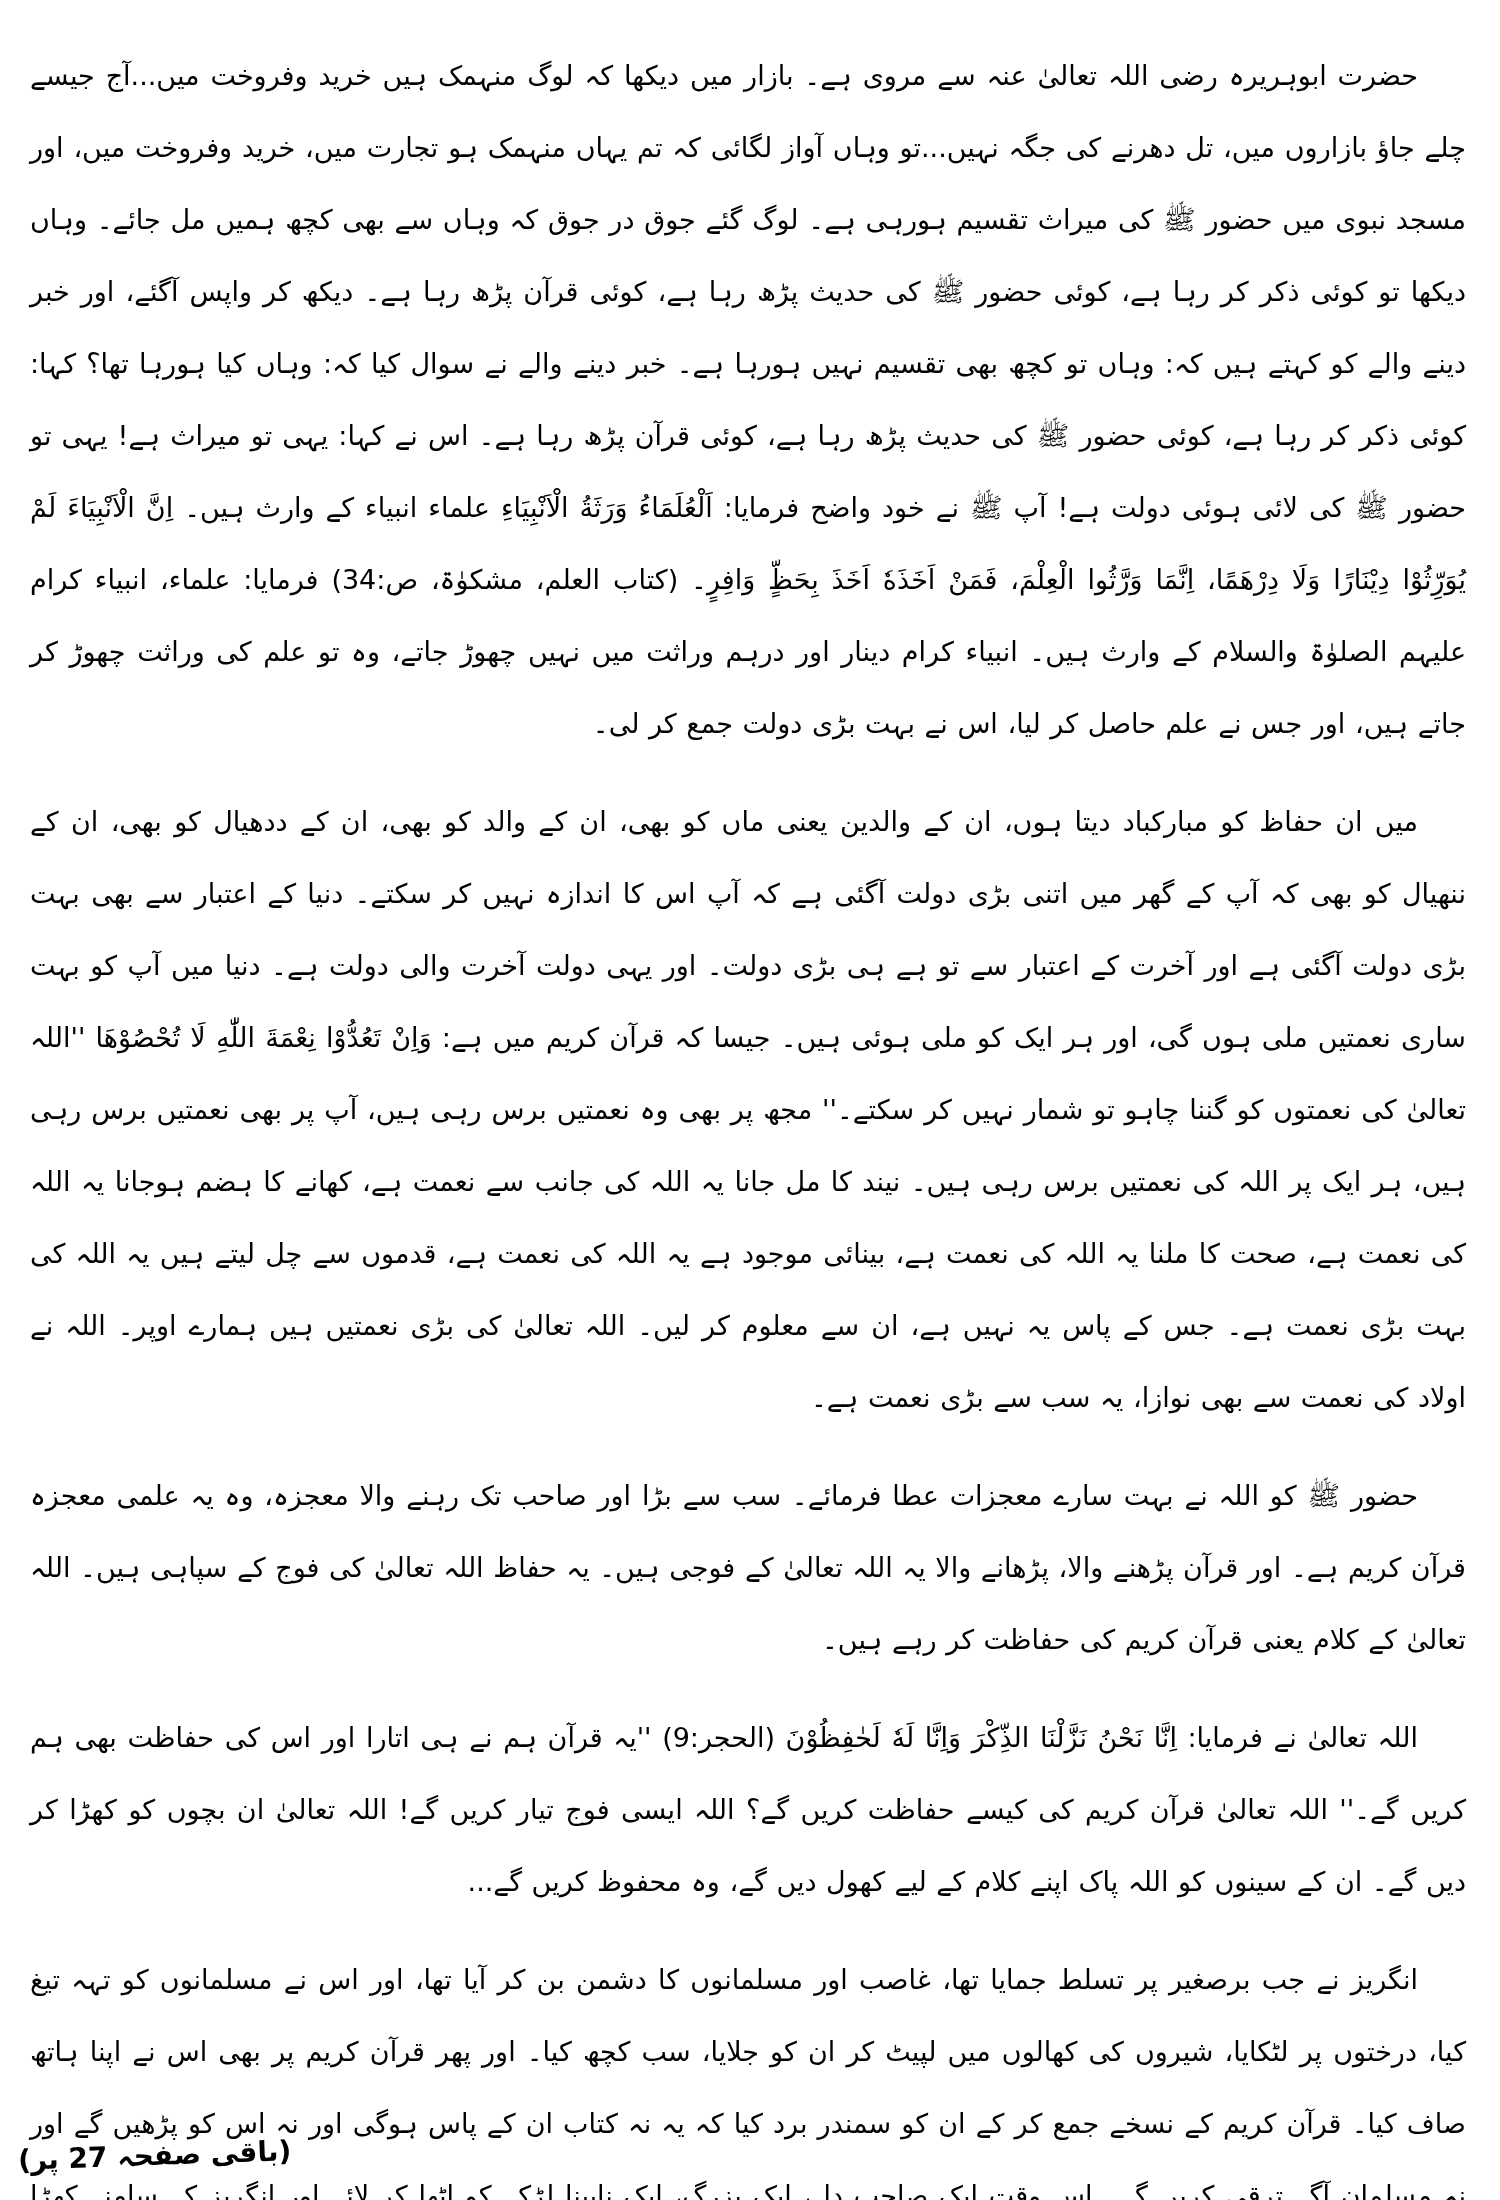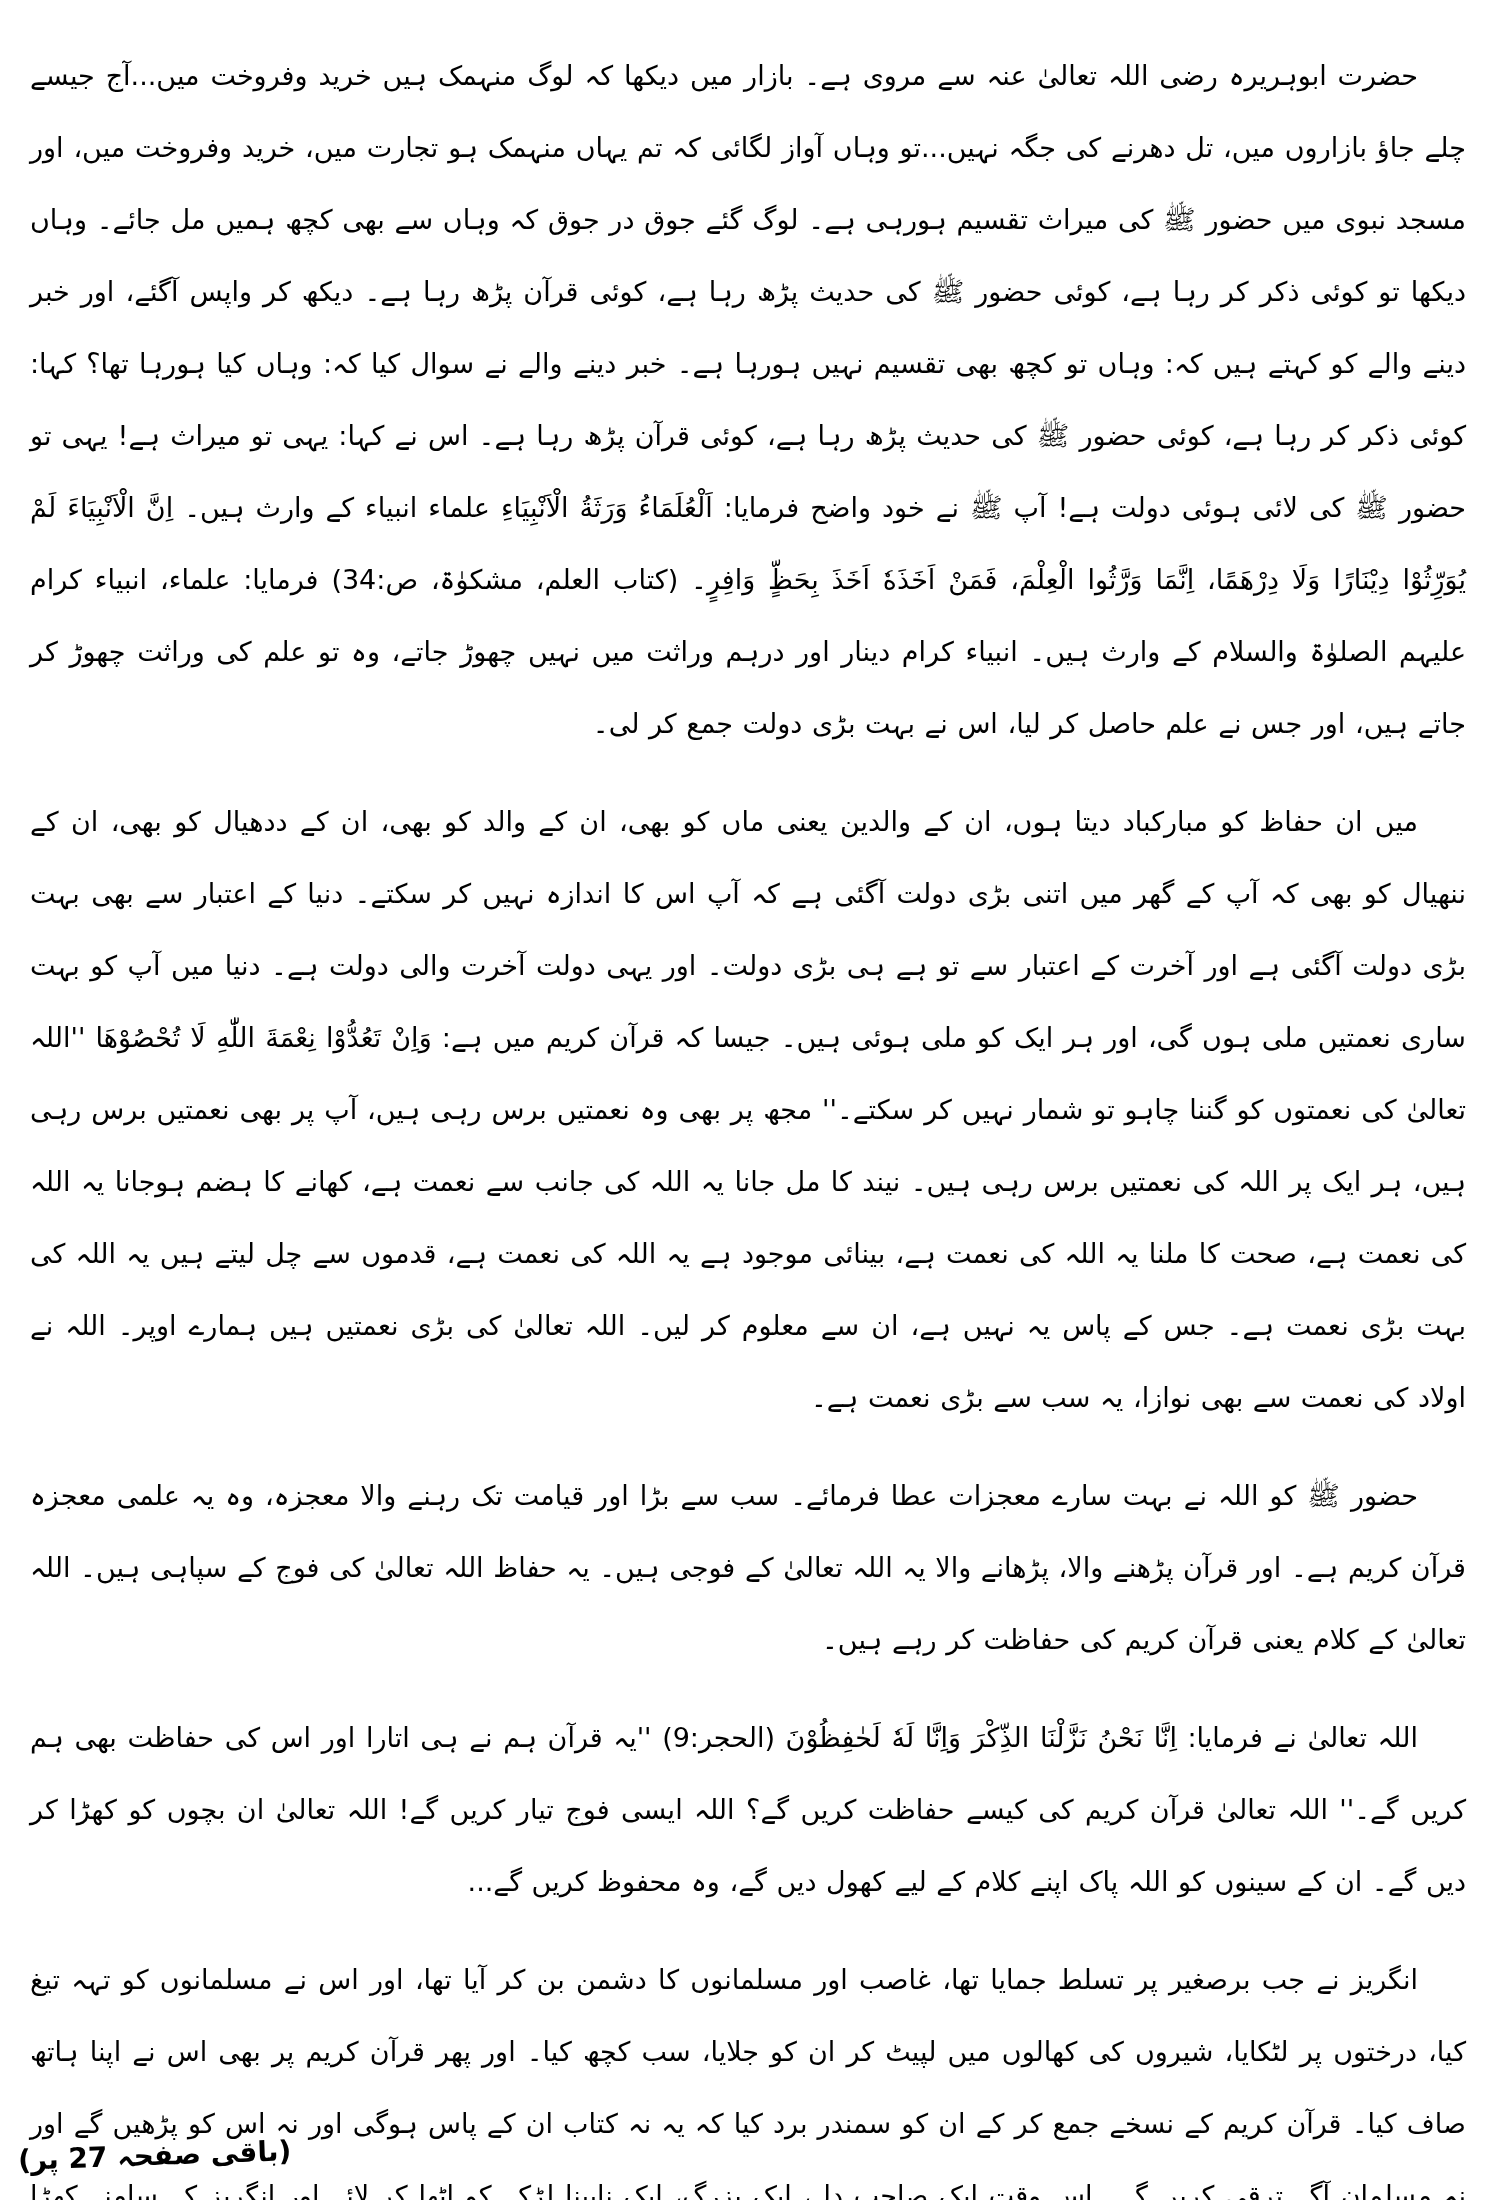--- a/index.html
+++ b/index.html
@@ -45,18 +45,18 @@
     transform: rotate(-2deg);
   }
 </style>
 </head>
 <body>
 
 <div class="page">
   <div class="text-block">
     <p>حضرت ابوہریرہ رضی اللہ تعالیٰ عنہ سے مروی ہے۔ بازار میں دیکھا کہ لوگ منہمک ہیں خرید وفروخت میں...آج جیسے چلے جاؤ بازاروں میں، تل دھرنے کی جگہ نہیں...تو وہاں آواز لگائی کہ تم یہاں منہمک ہو تجارت میں، خرید وفروخت میں، اور مسجد نبوی میں حضور ﷺ کی میراث تقسیم ہورہی ہے۔ لوگ گئے جوق در جوق کہ وہاں سے بھی کچھ ہمیں مل جائے۔ وہاں دیکھا تو کوئی ذکر کر رہا ہے، کوئی حضور ﷺ کی حدیث پڑھ رہا ہے، کوئی قرآن پڑھ رہا ہے۔ دیکھ کر واپس آگئے، اور خبر دینے والے کو کہتے ہیں کہ: وہاں تو کچھ بھی تقسیم نہیں ہورہا ہے۔ خبر دینے والے نے سوال کیا کہ: وہاں کیا ہورہا تھا؟ کہا: کوئی ذکر کر رہا ہے، کوئی حضور ﷺ کی حدیث پڑھ رہا ہے، کوئی قرآن پڑھ رہا ہے۔ اس نے کہا: یہی تو میراث ہے! یہی تو حضور ﷺ کی لائی ہوئی دولت ہے! آپ ﷺ نے خود واضح فرمایا: اَلْعُلَمَاءُ وَرَثَةُ الْاَنْبِيَاءِ علماء انبیاء کے وارث ہیں۔ اِنَّ الْاَنْبِيَاءَ لَمْ يُوَرِّثُوْا دِيْنَارًا وَلَا دِرْهَمًا، اِنَّمَا وَرَّثُوا الْعِلْمَ، فَمَنْ اَخَذَهٗ اَخَذَ بِحَظٍّ وَافِرٍ۔ (کتاب العلم، مشکوٰۃ، ص:34) فرمایا: علماء، انبیاء کرام علیہم الصلوٰۃ والسلام کے وارث ہیں۔ انبیاء کرام دینار اور درہم وراثت میں نہیں چھوڑ جاتے، وہ تو علم کی وراثت چھوڑ کر جاتے ہیں، اور جس نے علم حاصل کر لیا، اس نے بہت بڑی دولت جمع کر لی۔</p>
     <p>میں ان حفاظ کو مبارکباد دیتا ہوں، ان کے والدین یعنی ماں کو بھی، ان کے والد کو بھی، ان کے ددھیال کو بھی، ان کے ننھیال کو بھی کہ آپ کے گھر میں اتنی بڑی دولت آگئی ہے کہ آپ اس کا اندازہ نہیں کر سکتے۔ دنیا کے اعتبار سے بھی بہت بڑی دولت آگئی ہے اور آخرت کے اعتبار سے تو ہے ہی بڑی دولت۔ اور یہی دولت آخرت والی دولت ہے۔ دنیا میں آپ کو بہت ساری نعمتیں ملی ہوں گی، اور ہر ایک کو ملی ہوئی ہیں۔ جیسا کہ قرآن کریم میں ہے: وَاِنْ تَعُدُّوْا نِعْمَةَ اللّٰهِ لَا تُحْصُوْهَا ''اللہ تعالیٰ کی نعمتوں کو گننا چاہو تو شمار نہیں کر سکتے۔'' مجھ پر بھی وہ نعمتیں برس رہی ہیں، آپ پر بھی نعمتیں برس رہی ہیں، ہر ایک پر اللہ کی نعمتیں برس رہی ہیں۔ نیند کا مل جانا یہ اللہ کی جانب سے نعمت ہے، کھانے کا ہضم ہوجانا یہ اللہ کی نعمت ہے، صحت کا ملنا یہ اللہ کی نعمت ہے، بینائی موجود ہے یہ اللہ کی نعمت ہے، قدموں سے چل لیتے ہیں یہ اللہ کی بہت بڑی نعمت ہے۔ جس کے پاس یہ نہیں ہے، ان سے معلوم کر لیں۔ اللہ تعالیٰ کی بڑی نعمتیں ہیں ہمارے اوپر۔ اللہ نے اولاد کی نعمت سے بھی نوازا، یہ سب سے بڑی نعمت ہے۔</p>
-    <p>حضور ﷺ کو اللہ نے بہت سارے معجزات عطا فرمائے۔ سب سے بڑا اور قیامت تک رہنے والا معجزہ، وہ یہ علمی معجزہ قرآن کریم ہے۔ اور قرآن پڑھنے والا، پڑھانے والا یہ اللہ تعالیٰ کے فوجی ہیں۔ یہ حفاظ اللہ تعالیٰ کی فوج کے سپاہی ہیں۔ اللہ تعالیٰ کے کلام یعنی قرآن کریم کی حفاظت کر رہے ہیں۔</p>
+    <p>حضور ﷺ کو اللہ نے بہت سارے معجزات عطا فرمائے۔ سب سے بڑا اور صاحب تک رہنے والا معجزہ، وہ یہ علمی معجزہ قرآن کریم ہے۔ اور قرآن پڑھنے والا، پڑھانے والا یہ اللہ تعالیٰ کے فوجی ہیں۔ یہ حفاظ اللہ تعالیٰ کی فوج کے سپاہی ہیں۔ اللہ تعالیٰ کے کلام یعنی قرآن کریم کی حفاظت کر رہے ہیں۔</p>
     <p>اللہ تعالیٰ نے فرمایا: اِنَّا نَحْنُ نَزَّلْنَا الذِّكْرَ وَاِنَّا لَهٗ لَحٰفِظُوْنَ (الحجر:9) ''یہ قرآن ہم نے ہی اتارا اور اس کی حفاظت بھی ہم کریں گے۔'' اللہ تعالیٰ قرآن کریم کی کیسے حفاظت کریں گے؟ اللہ ایسی فوج تیار کریں گے! اللہ تعالیٰ ان بچوں کو کھڑا کر دیں گے۔ ان کے سینوں کو اللہ پاک اپنے کلام کے لیے کھول دیں گے، وہ محفوظ کریں گے...</p>
     <p>انگریز نے جب برصغیر پر تسلط جمایا تھا، غاصب اور مسلمانوں کا دشمن بن کر آیا تھا، اور اس نے مسلمانوں کو تہہ تیغ کیا، درختوں پر لٹکایا، شیروں کی کھالوں میں لپیٹ کر ان کو جلایا، سب کچھ کیا۔ اور پھر قرآن کریم پر بھی اس نے اپنا ہاتھ صاف کیا۔ قرآن کریم کے نسخے جمع کر کے ان کو سمندر برد کیا کہ یہ نہ کتاب ان کے پاس ہوگی اور نہ اس کو پڑھیں گے اور نہ مسلمان آگے ترقی کریں گے۔ اس وقت ایک صاحبِ دل، ایک بزرگ، ایک نابینا لڑکے کو اٹھا کر لائے اور انگریز کے سامنے کھڑا کیا۔ اور اس بچے کو کہا کہ آپ قرآن کریم پڑھیں۔ اس نے قرآن کریم پڑھنا شروع کر دیا، اس نے کہا: کتنے قرآن جلاؤ گے؟ کتنے قرآن تم دریا برد کرو گے؟ یہ دولت تو اللہ کی ہے۔</p>
   </div>
   <div class="footer-note">(باقی صفحہ 27 پر)</div>
 </div>
 
 </body></html>

